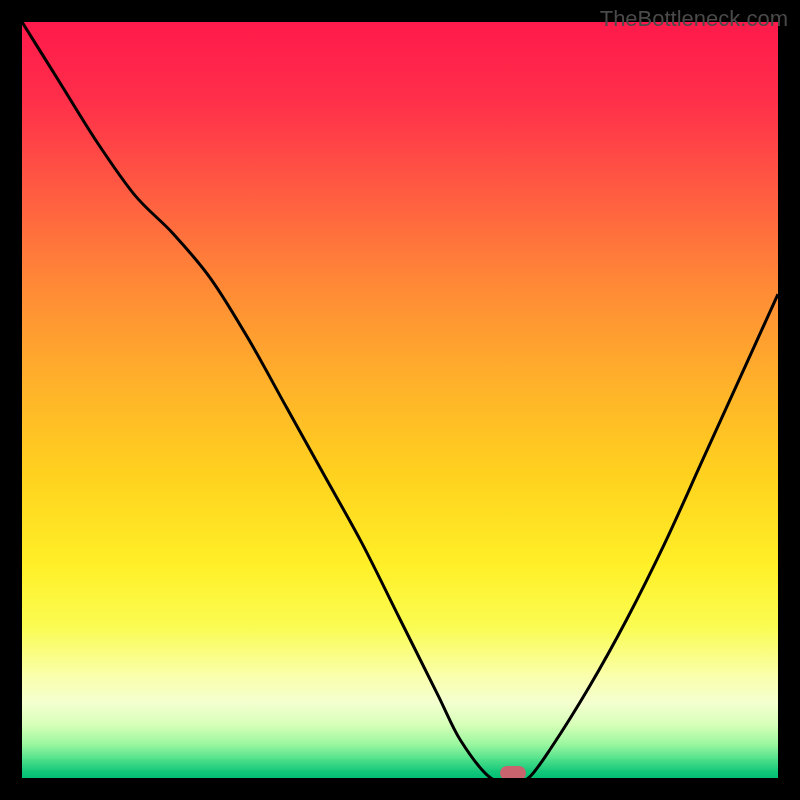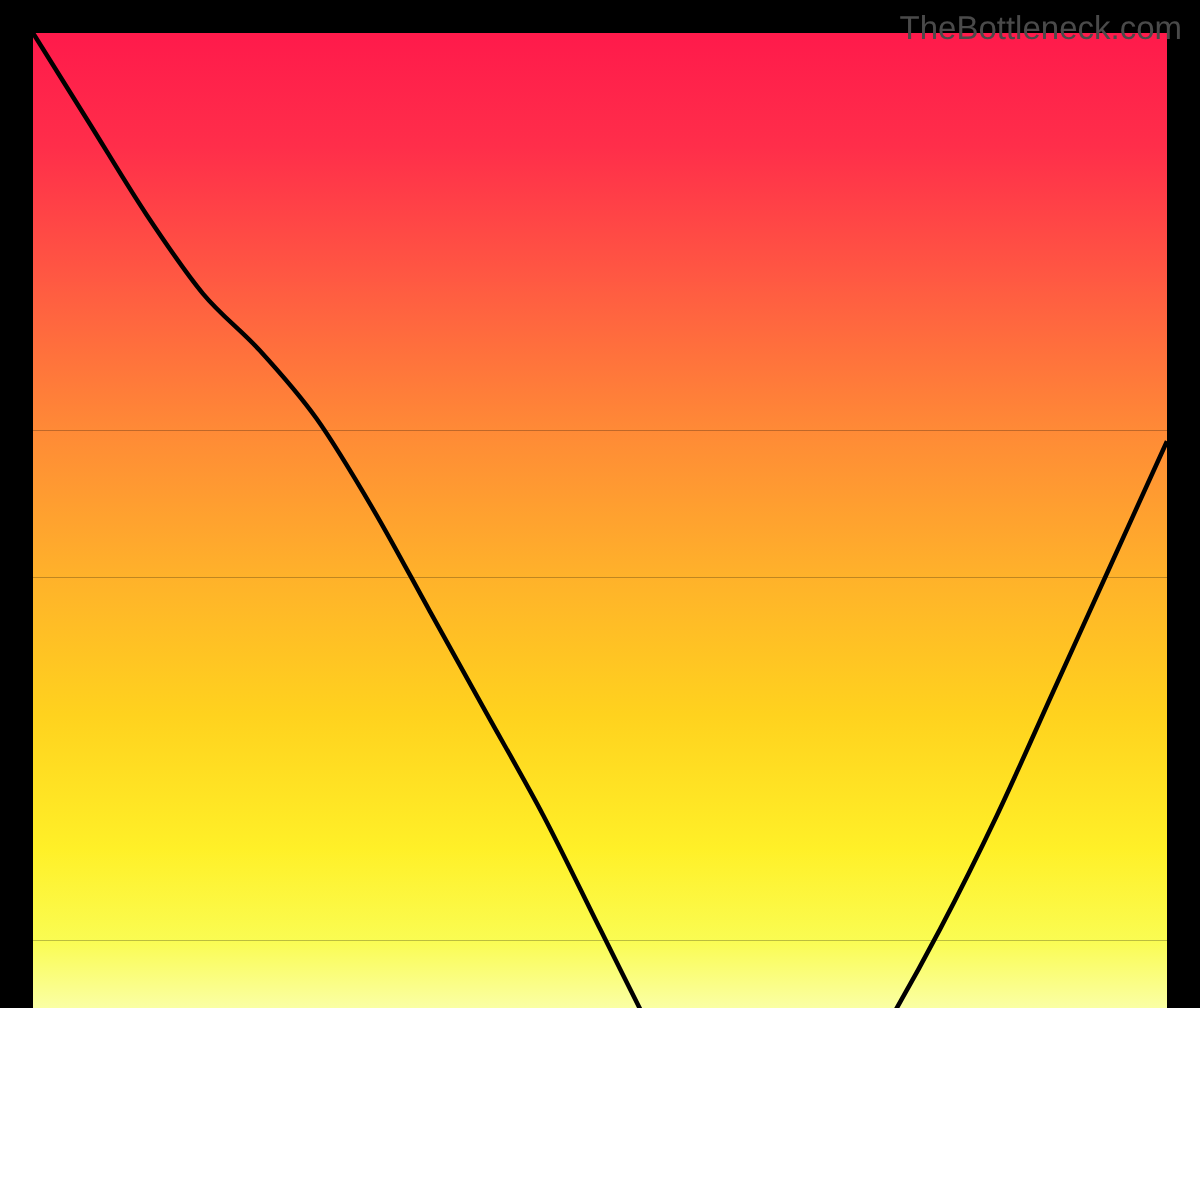--- a/index.html
+++ b/index.html
@@ -3,21 +3,21 @@
 <meta charset="utf-8">
 <style>
   body {
     margin: 0;
     padding: 0;
     background: #fff;
     font-family: Arial, sans-serif;
   }
   .chart-container {
     width: 800px;
-    height: 672px;
+    height: 800px;
     position: relative;
     background: #000;
   }
   .watermark {
     position: absolute;
     top: 6px;
     right: 12px;
     color: #4a4a4a;
     font-size: 22px;
     font-weight: 500;

